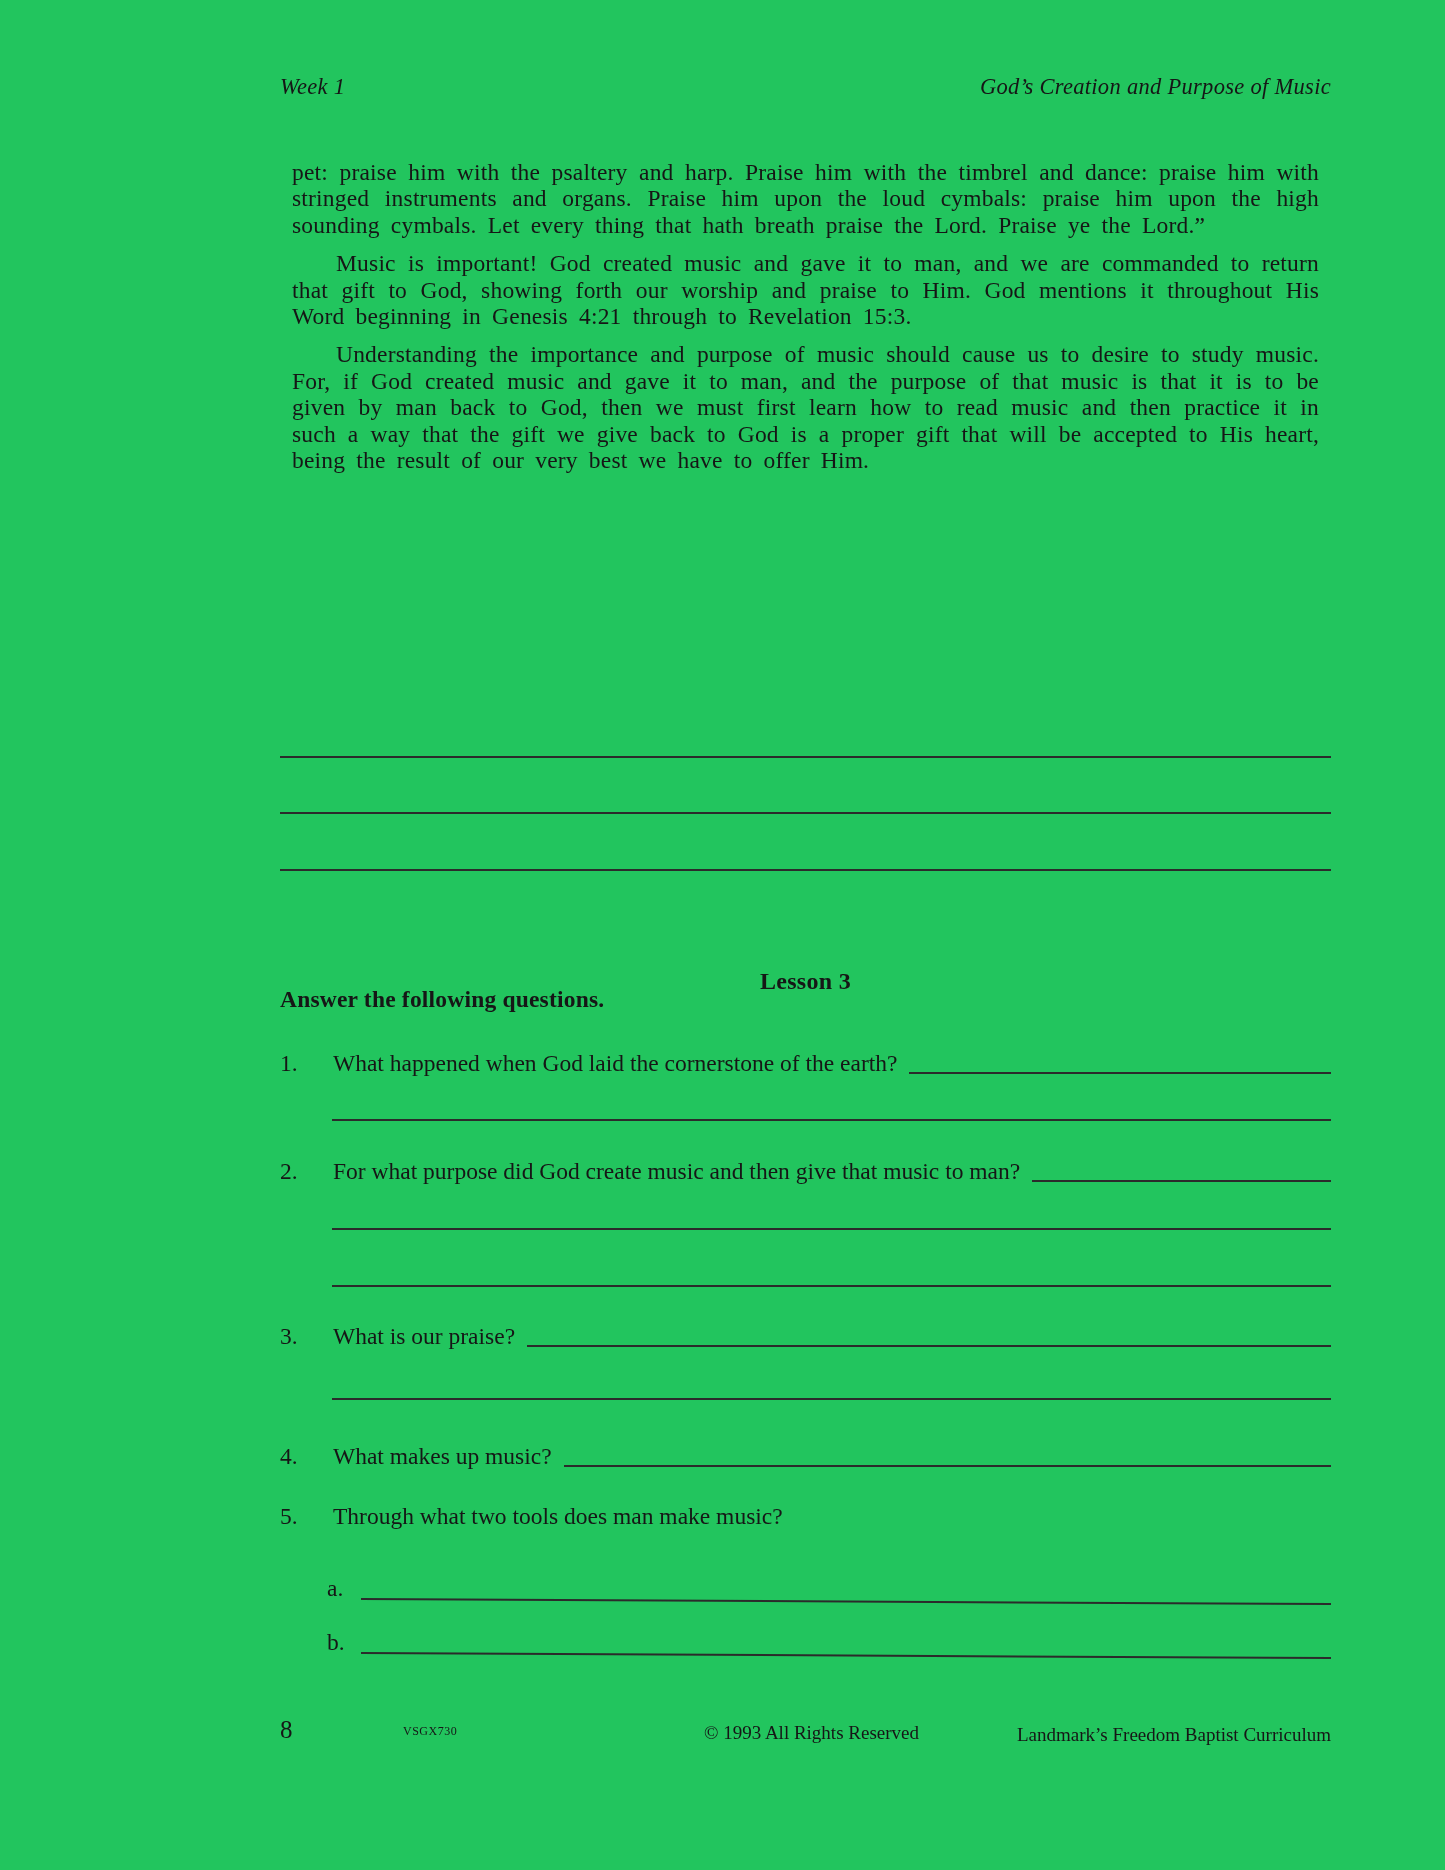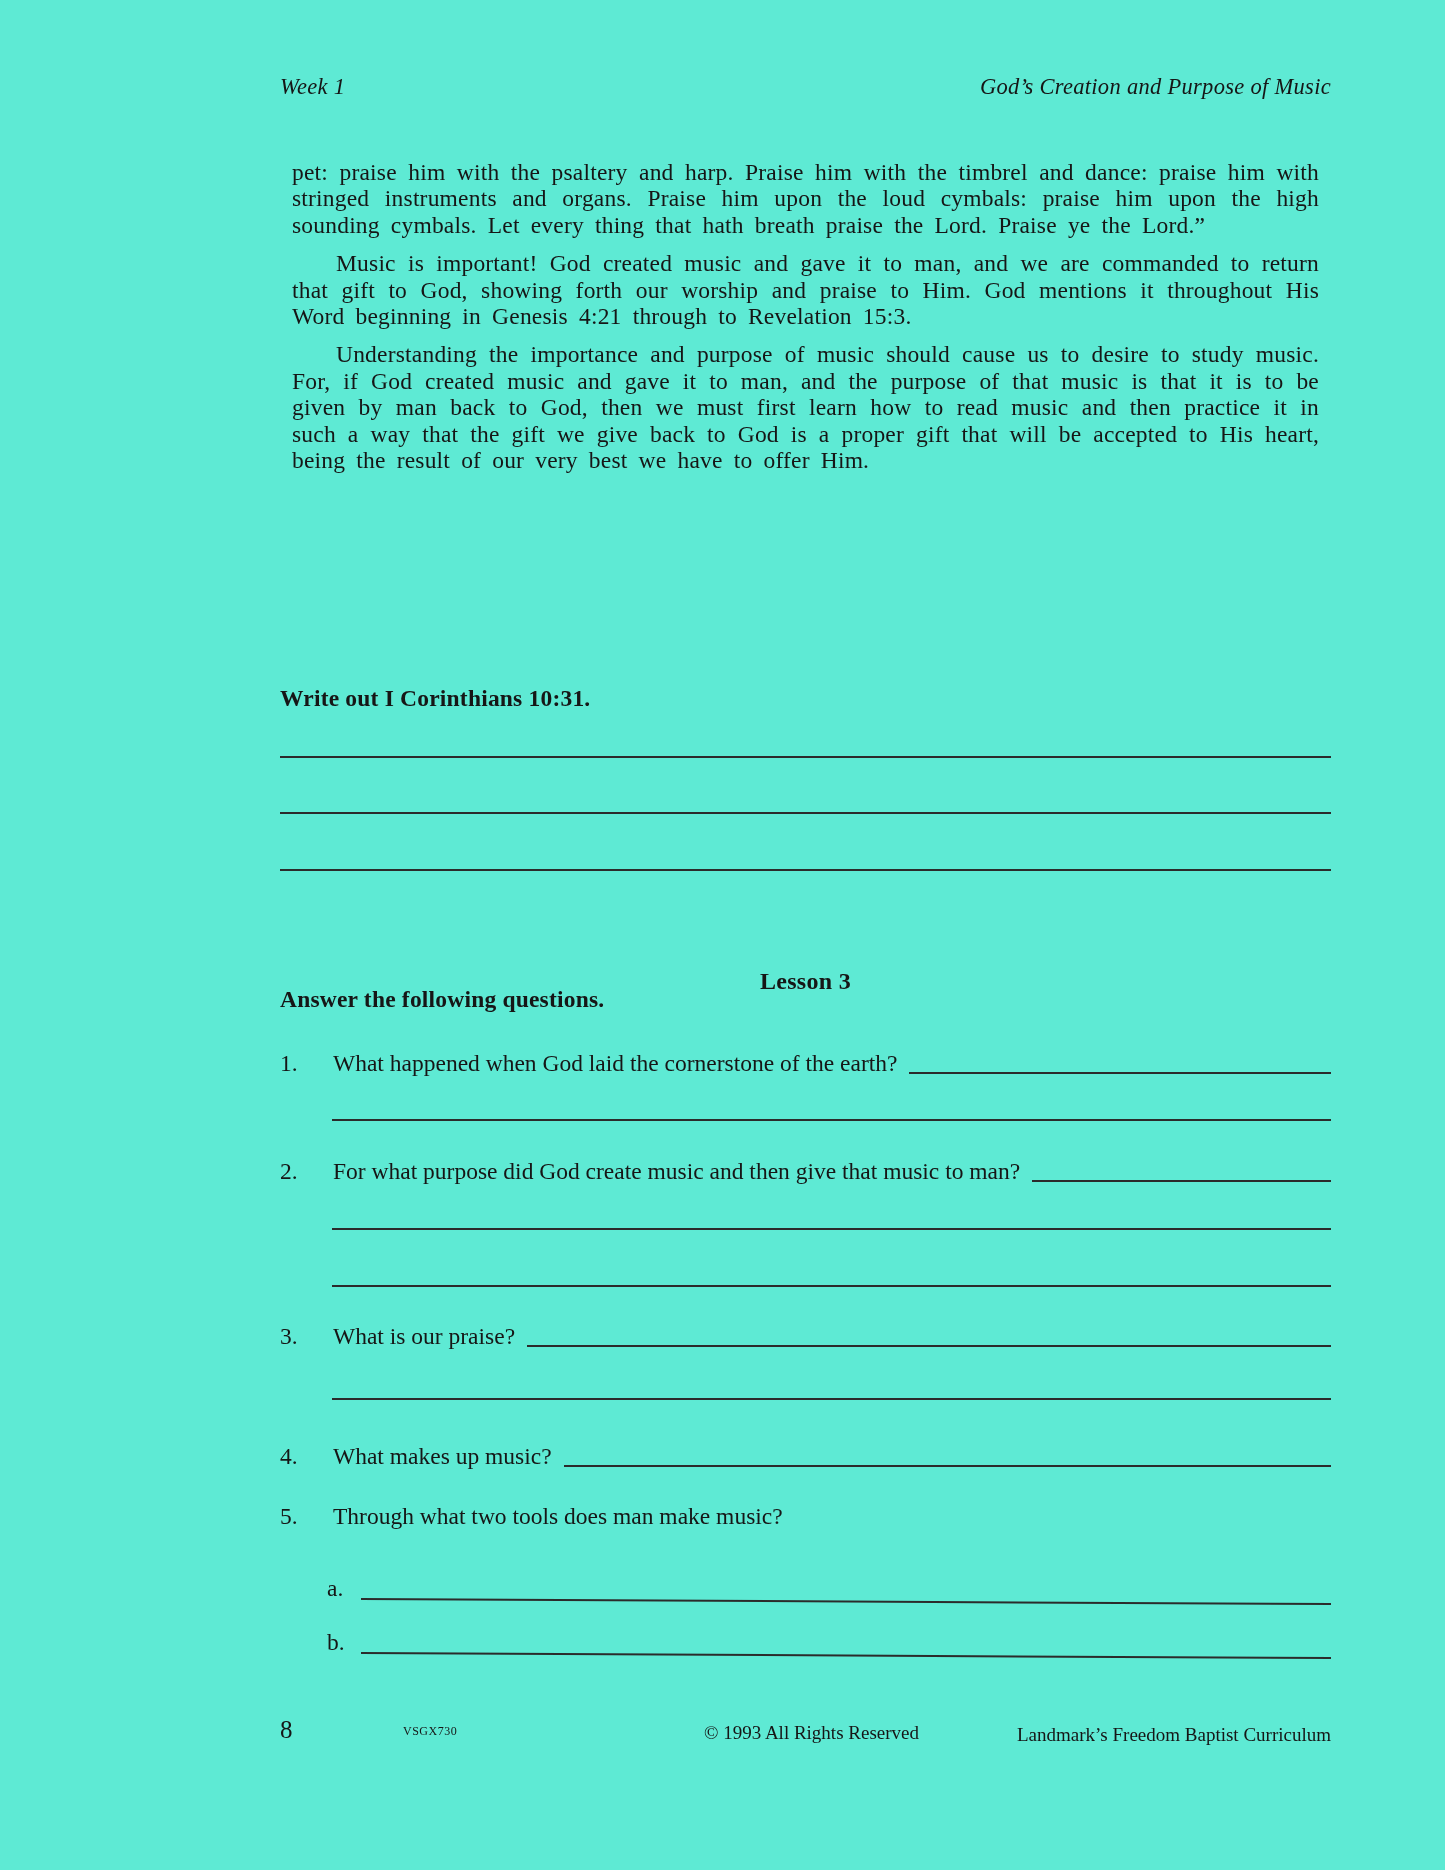--- a/index.html
+++ b/index.html
@@ -1,20 +1,20 @@
 <!DOCTYPE html>
 <html><head>
 <meta charset="utf-8">
 <style>
   html,body{margin:0;padding:0;background:#e8e8e6;}
   .page{
     position:relative;
     width:1445px;height:1870px;
     margin:0 auto;
-    background:#5eead4;
+    background:#22c55e;
     font-family:"Liberation Serif","DejaVu Serif",serif;
     color:#161616;
     overflow:hidden;
   }
   .abs{position:absolute;left:280px;right:114px;}
   
   .running-head{top:74px;font-style:italic;font-size:22.5px;letter-spacing:.3px;}
   .running-head .left{position:absolute;left:0;top:0;}
   .running-head .right{position:absolute;right:0;top:0;}
   
@@ -52,21 +52,20 @@
     <span class="left">Week 1</span>
     <span class="right">God’s Creation and Purpose of Music</span>
   </div>
 
   <div class="abs bodytext">
     <p>pet: praise him with the psaltery and harp. Praise him with the timbrel and dance: praise him with stringed instruments and organs. Praise him upon the loud cymbals: praise him upon the high sounding cymbals. Let every thing that hath breath praise the Lord. Praise ye the Lord.”</p>
     <p>Music is important! God created music and gave it to man, and we are commanded to return that gift to God, showing forth our worship and praise to Him. God mentions it throughout His Word beginning in Genesis 4:21 through to Revelation 15:3.</p>
     <p>Understanding the importance and purpose of music should cause us to desire to study music. For, if God created music and gave it to man, and the purpose of that music is that it is to be given by man back to God, then we must first learn how to read music and then practice it in such a way that the gift we give back to God is a proper gift that will be accepted to His heart, being the result of our very best we have to offer Him.</p>
   </div>
 
-  <div class="abs section-heading" style="top:685px;">Write out I Corinthians 10:31.</div>
   <div class="rule full" style="top:756px;"></div>
   <div class="rule full" style="top:812px;"></div>
   <div class="rule full" style="top:869px;"></div>
 
   <div class="abs lesson-title">Lesson 3</div>
   <div class="abs section-heading" style="top:986px;">Answer the following questions.</div>
 
   <div class="abs qrow" style="top:1048px;">
     <span class="qnum">1.</span>
     <span class="qtext">What happened when God laid the cornerstone of the earth?</span>

